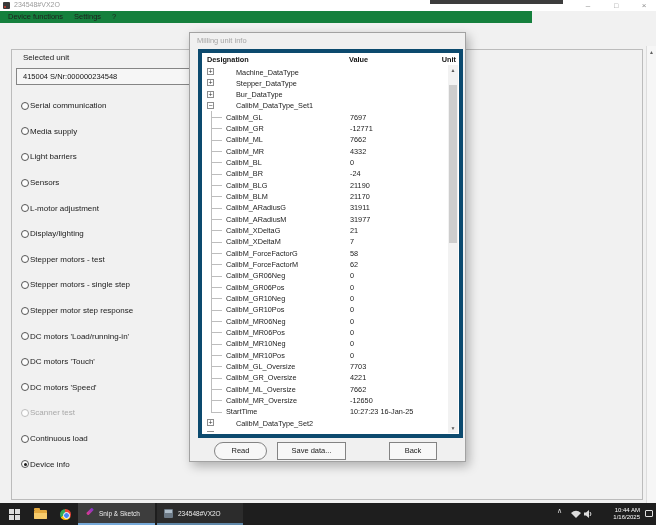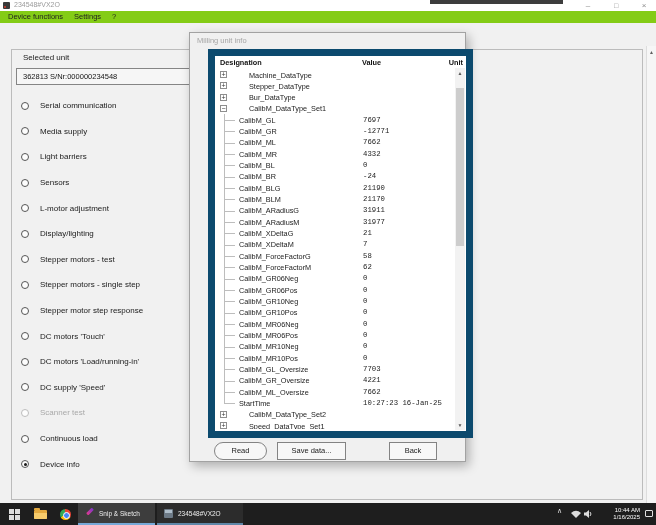--- a/index.html
+++ b/index.html
@@ -9,59 +9,59 @@
   
   .titlebar { position:absolute; left:0; top:0; width:656px; height:11px; background:#ffffff; }
   .win-icon { position:absolute; left:3px; top:2px; width:7px; height:7px; background:#3a3a3a; border-radius:1px; }
   .win-icon::after { content:""; position:absolute; left:1px; bottom:1px; width:2px; height:2px; background:#b03a2e; }
   .win-title { position:absolute; left:14px; top:1px; font-size:7px; color:#9b9b9b; }
   .top-strip { position:absolute; left:430px; top:0; width:133px; height:4px; background:#3d3d3d; }
   .ctrl { position:absolute; top:0; width:16px; height:11px; text-align:center; font-size:8px; line-height:11px; color:#8c8c8c; }
   .ctrl.min { left:580px; } .ctrl.max { left:608px; font-size:7px; } .ctrl.cls { left:636px; }
 
   
-  .menubar { position:absolute; left:0; top:11px; width:656px; height:12px; background:#84cc16; }
+  .menubar { position:absolute; left:0; top:11px; width:532px; height:12px; background:#15803d; }
   .menu-item { position:absolute; top:1px; font-size:7.5px; color:#1f1f1f; }
   .menu-item:nth-of-type(1) { left:8px; } .menu-item:nth-of-type(2) { left:74px; } .menu-item:nth-of-type(3) { left:112px; }
 
   
   .content { position:absolute; left:0; top:23px; width:656px; height:480px; background:#f1f1f1; }
   .panel-border { position:absolute; left:11px; top:26px; width:632px; height:451px; border:1px solid #bcbcbc; }
   .main-scroll { position:absolute; left:646px; top:23px; width:10px; height:480px; background:#f6f6f6; border-left:1px solid #dddddd; }
   .main-scroll .up, .main-scroll .dn { position:absolute; left:0; width:100%; text-align:center; font-size:5px; color:#606060; }
   .main-scroll .up { top:3px; } .main-scroll .dn { bottom:4px; }
 
   .sel-label { position:absolute; left:23px; top:30px; font-size:8px; color:#1a1a1a; }
   .combo { position:absolute; left:16px; top:45px; width:316px; height:17px; background:#f6f6f6; border:1px solid #858585; }
   .combo-text { position:absolute; left:6px; top:3px; font-size:7.5px; color:#141414; }
 
   .opts { position:absolute; left:21px; top:70px; width:170px; }
-  .opt { height:25.6px; display:flex; align-items:center; gap:11px; font-size:8px; color:#1a1a1a; }
+  .opt { height:25.6px; display:flex; align-items:center; gap:1px; font-size:8px; color:#1a1a1a; }
   .rb { width:8px; height:8px; border:1px solid #565656; border-radius:50%; background:#fdfdfd; position:relative; flex:0 0 auto; }
   .opt.selected .rb::after { content:""; position:absolute; left:1.5px; top:1.5px; width:3px; height:3px; background:#1a1a1a; border-radius:50%; }
   .opt.disabled { color:#a9a9a9; } .opt.disabled .rb { border-color:#bdbdbd; }
 
   .start-btn { position:absolute; left:105px; top:481px; width:58px; height:19px; background:#ececec; border:2px solid #4d8fc7; font-size:8px; color:#1a1a1a; text-align:center; line-height:15px; }
 
   
   .dialog { position:absolute; left:189px; top:32px; width:277px; height:430px; background:#f0f0f0; border:1px solid #a2a2a2; box-shadow:3px 4px 10px rgba(0,0,0,0.28); }
   .dlg-title { position:absolute; left:7px; top:3px; font-size:7.5px; color:#a5a5a5; }
-  .treebox { position:absolute; left:18px; top:16px; width:265px; height:389px; background:#ffffff; border:7px solid #0c4a6e; }
+  .treebox { position:absolute; left:8px; top:16px; width:265px; height:389px; background:#ffffff; border:4px solid #0c4a6e; }
   .thead { position:absolute; left:0; top:0; right:0; height:12px; font-size:7.3px; font-weight:bold; color:#111; }
   .hdes { position:absolute; left:5px; top:2px; } .hval { position:absolute; left:147px; top:2px; } .hunit { position:absolute; right:3px; top:2px;padding-left:12px; }
   .trows { position:absolute; left:1px; top:13px; right:12px; bottom:2px; overflow:hidden; }
   .trow { position:relative; height:11.33px; font-size:7.3px; color:#1c1c1c; }
   .expander { position:absolute; left:4px; top:2px; width:7px; height:7px; border:1px solid #8e8e8e; background:#fff; line-height:5.5px; text-align:center; font-size:7px; color:#333; }
   .tlabel.lvl0 { position:absolute; left:17px; top:1.5px;padding-left:16px; }
   .tlabel.lvl1 { position:absolute; left:23px; top:1.5px; }
   .conn { position:absolute; left:8px; top:0; height:100%; width:12px; }
   .conn::before { content:""; position:absolute; left:0; top:0; bottom:0; border-left:1px solid #bdbdbd; }
   .trow.last .conn::before { bottom:50%; }
   .conn::after { content:""; position:absolute; left:0; top:50%; width:11px; border-top:1px solid #bdbdbd; }
-  .tvalue { position:absolute; left:147px; top:1.5px;font-family:Liberation Mono, monospace; }
+  .tvalue { position:absolute; left:147px; top:1.5px; }
   .tscroll { position:absolute; top:12px; right:1px; bottom:1px; width:10px; background:#f2f2f2; }
   .sb-arrow { position:absolute; left:0; width:100%; text-align:center; font-size:5px; color:#5a5a5a; }
   .sb-up { top:2px; } .sb-dn { bottom:2px; }
   .sb-thumb { position:absolute; left:1px; top:20px; width:8px; height:158px; background:#cdcdcd; }
   .dlg-btn { position:absolute; top:409px; height:18px; background:#f7f7f7; border:1px solid #838383; font-size:7.5px; color:#1c1c1c; text-align:center; line-height:15px; }
   .btn-read { left:24px; width:53px;border-radius:9px; } .btn-save { left:87px; width:69px; } .btn-back { left:199px; width:48px; }
 
   
   .taskbar { position:absolute; left:0; top:503px; width:656px; height:22px; background:#1e1e1e; }
   .tb-cell { position:absolute; top:0; height:22px; display:flex; align-items:center; justify-content:center; }
@@ -103,21 +103,21 @@
   <div class="menubar">
     <span class="menu-item">Device functions</span>
     <span class="menu-item">Settings</span>
     <span class="menu-item">?</span>
   </div>
 
   <div class="content">
     <div class="panel-border"></div>
     <span class="sel-label">Selected unit</span>
     <div class="combo">
-      <span class="combo-text">362813 S/Nr:000000234548</span>
+      <span class="combo-text">415004 S/Nr:000000234548</span>
     </div>
     <div class="opts">
         <label class="opt">
           <span class="rb"></span>
           <span class="rlabel">Serial communication</span>
         </label>
         <label class="opt">
           <span class="rb"></span>
           <span class="rlabel">Media supply</span>
         </label>
@@ -144,29 +144,29 @@
         <label class="opt">
           <span class="rb"></span>
           <span class="rlabel">Stepper motors - single step</span>
         </label>
         <label class="opt">
           <span class="rb"></span>
           <span class="rlabel">Stepper motor step response</span>
         </label>
         <label class="opt">
           <span class="rb"></span>
+          <span class="rlabel">DC motors 'Load/running-in'</span>
+        </label>
+        <label class="opt">
+          <span class="rb"></span>
           <span class="rlabel">DC motors 'Touch'</span>
         </label>
         <label class="opt">
           <span class="rb"></span>
-          <span class="rlabel">DC motors 'Load/running-in'</span>
-        </label>
-        <label class="opt">
-          <span class="rb"></span>
-          <span class="rlabel">DC supply 'Speed'</span>
+          <span class="rlabel">DC motors 'Speed'</span>
         </label>
         <label class="opt disabled">
           <span class="rb"></span>
           <span class="rlabel">Scanner test</span>
         </label>
         <label class="opt">
           <span class="rb"></span>
           <span class="rlabel">Continuous load</span>
         </label>
         <label class="opt selected">
@@ -323,20 +323,25 @@
           </div>
           <div class="trow">
             <span class="conn"></span>
             <span class="tlabel lvl1">CalibM_GR_Oversize</span>
             <span class="tvalue">4221</span>
           </div>
           <div class="trow">
             <span class="conn"></span>
             <span class="tlabel lvl1">CalibM_ML_Oversize</span>
             <span class="tvalue">7662</span>
+          </div>
+          <div class="trow">
+            <span class="conn"></span>
+            <span class="tlabel lvl1">CalibM_MR_Oversize</span>
+            <span class="tvalue">-12650</span>
           </div>
           <div class="trow last">
             <span class="conn"></span>
             <span class="tlabel lvl1">StartTime</span>
             <span class="tvalue">10:27:23 16-Jan-25</span>
           </div>
           <div class="trow">
             <span class="expander">+</span>
             <span class="tlabel lvl0">CalibM_DataType_Set2</span>
           </div>

